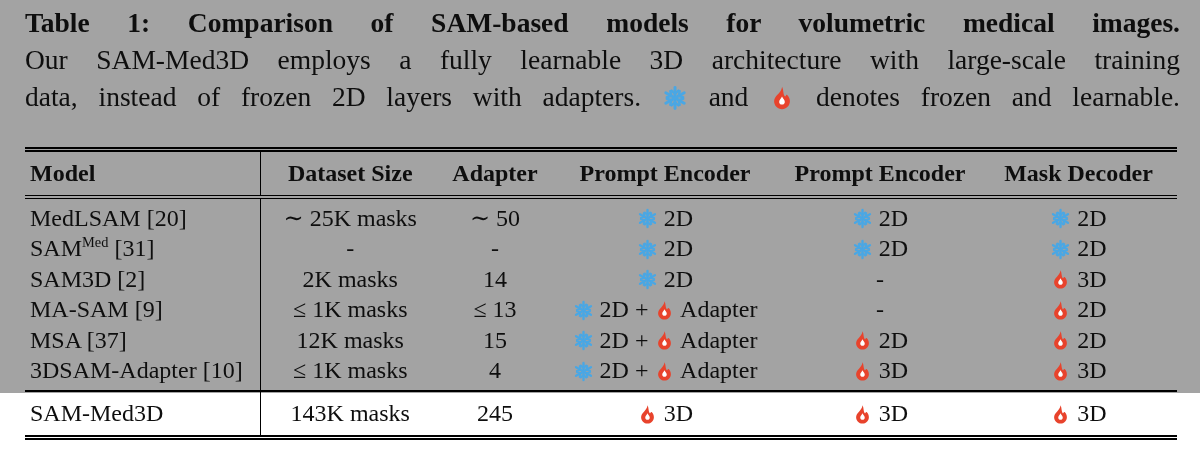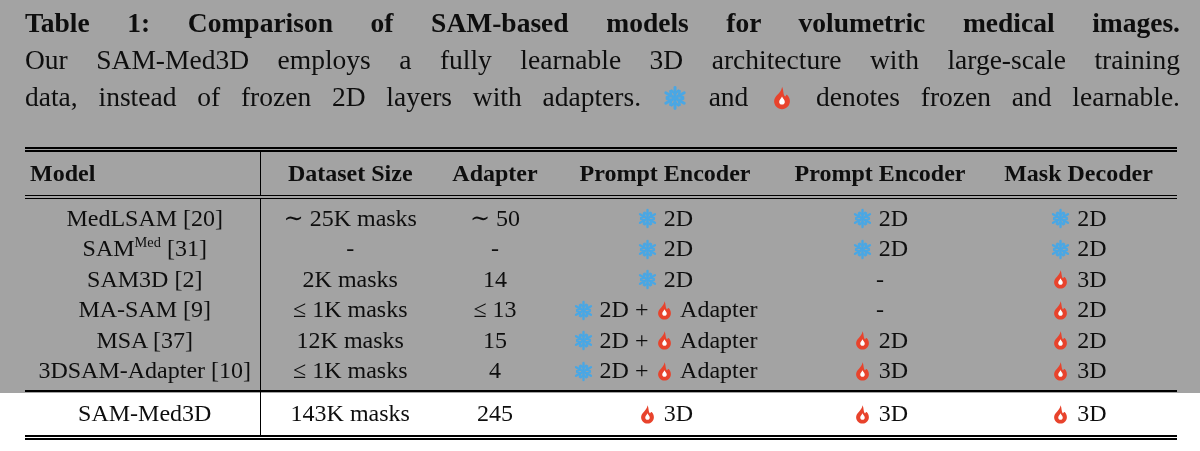--- a/index.html
+++ b/index.html
@@ -70,21 +70,21 @@
   th:first-child { text-align: left; padding-left: 5px; }
   th:first-child, td:first-child { border-right: 1.6px solid #000; }
 
   td {
     text-align: center;
     height: 30.5px;
     padding: 0;
     vertical-align: middle;
     white-space: nowrap;
   }
-  td.model { text-align: center; padding-left: 5px; }
+  td.model { text-align: left; padding-left: 5px; }
   tbody.main tr:first-child td { padding-top: 4px; }
   tbody.main tr:last-child td { border-bottom: 2.2px solid #000; padding-bottom: 4px; }
   tbody.last td { height: 43px; border-bottom: 5px double #000; }
 
   sup {
     font-size: 0.6em;
     vertical-align: super;
     line-height: 0;
   }
   .icon svg { width: 21px; height: 21px; vertical-align: -3.5px; }

